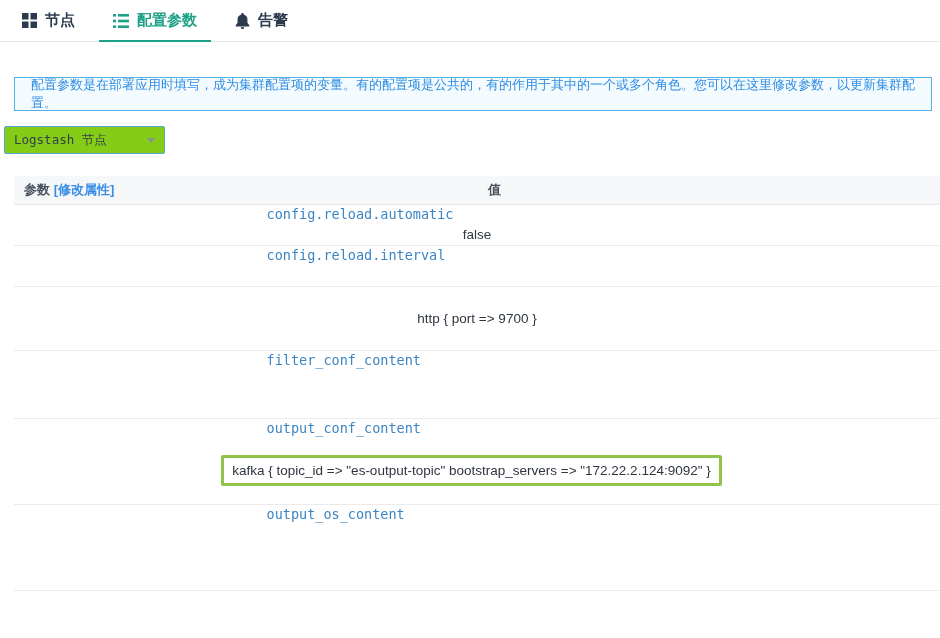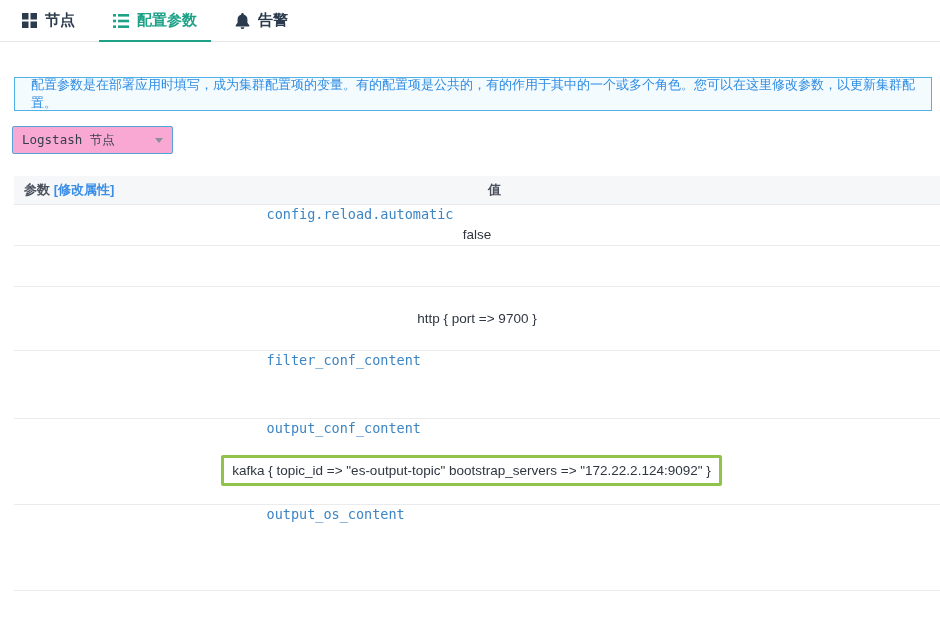--- a/index.html
+++ b/index.html
@@ -16,22 +16,22 @@
   .tab.active { color:var(--accent-teal);justify-content:flex-end; }
   .tab.active::after { content:""; position:absolute; left:0; right:0; bottom:-1px;
     height:2px; background:var(--accent-teal); }
 
   
   .banner { margin:35px 8px 0 14px; height:34px; background:var(--banner-bg);
     border:1px solid var(--banner-border); display:flex; align-items:center;
     padding:0 16px; font-size:13px; color:var(--banner-text);font-family:Liberation Serif, serif; }
 
   
-  .selector { margin:15px 0 0 12px; width:161px; height:28px; border:1px solid #55a6d8;
-    border-radius:2px; background:#f9a8d4; display:flex; align-items:center;
+  .selector { margin:15px 0 0 4px; width:161px; height:28px; border:1px solid #55a6d8;
+    border-radius:2px; background:#84cc16; display:flex; align-items:center;
     justify-content:space-between; padding:0 9px; cursor:pointer; }
   .selector .sel-value { font-family:"DejaVu Sans Mono","Liberation Mono",monospace;
     font-size:12.5px; color:#35404d; }
   .selector .caret { width:0; height:0; border-left:4px solid transparent;
     border-right:4px solid transparent; border-top:5px solid #8a9099; margin-left:8px; }
 
   
   .ptable { margin:22px 0 0 14px; width:926px; }
   .thead { height:29px; background:#f6f7f9; display:flex; align-items:center;
     border-bottom:1px solid #e8e8e8; font-size:13px; font-weight:bold; color:#49505c;gap:33px; }
@@ -106,20 +106,23 @@
   <div class="trow" style="height: 41px;">
     <div class="c1">
       <a class="param-link">config.reload.automatic</a>
     </div>
     <div class="c2">
       <span class="value-text">false</span>
     </div>
   </div>
 
   <div class="trow" style="height: 41px;">
+    <div class="c1">
+      <a class="param-link">config.reload.interval</a>
+    </div>
   </div>
 
   <div class="trow" style="height: 64px;">
     <div class="c2">
       <span class="value-text">http { port =&gt; 9700 }</span>
     </div>
   </div>
 
   <div class="trow" style="height: 68px;">
     <div class="c1">

